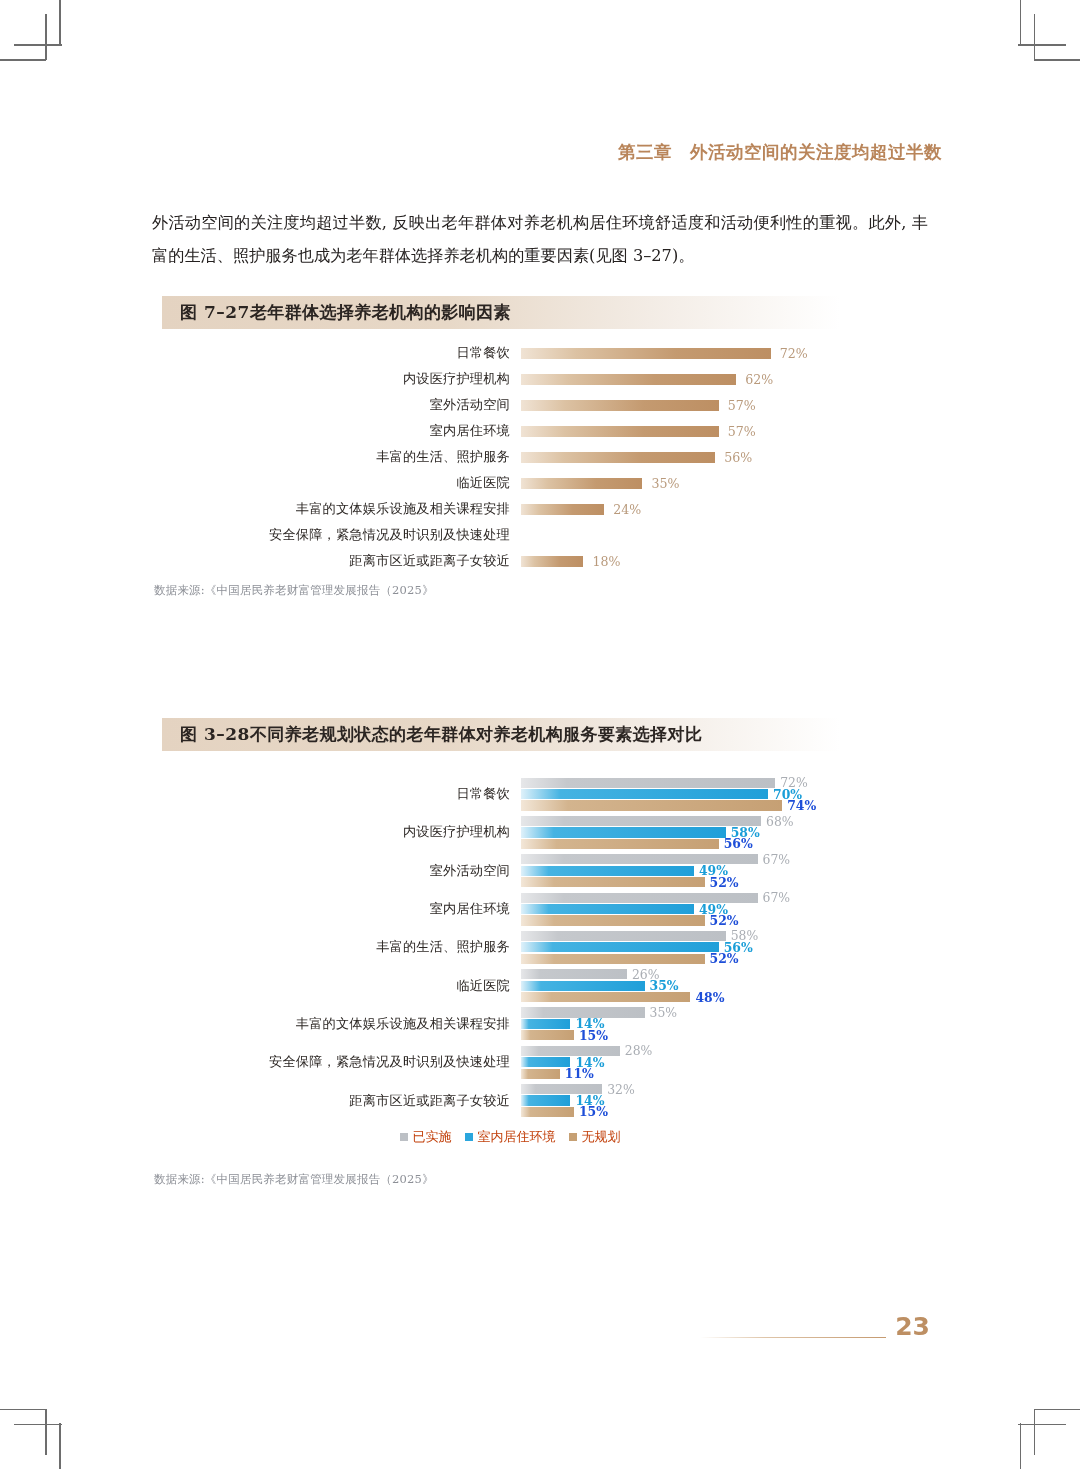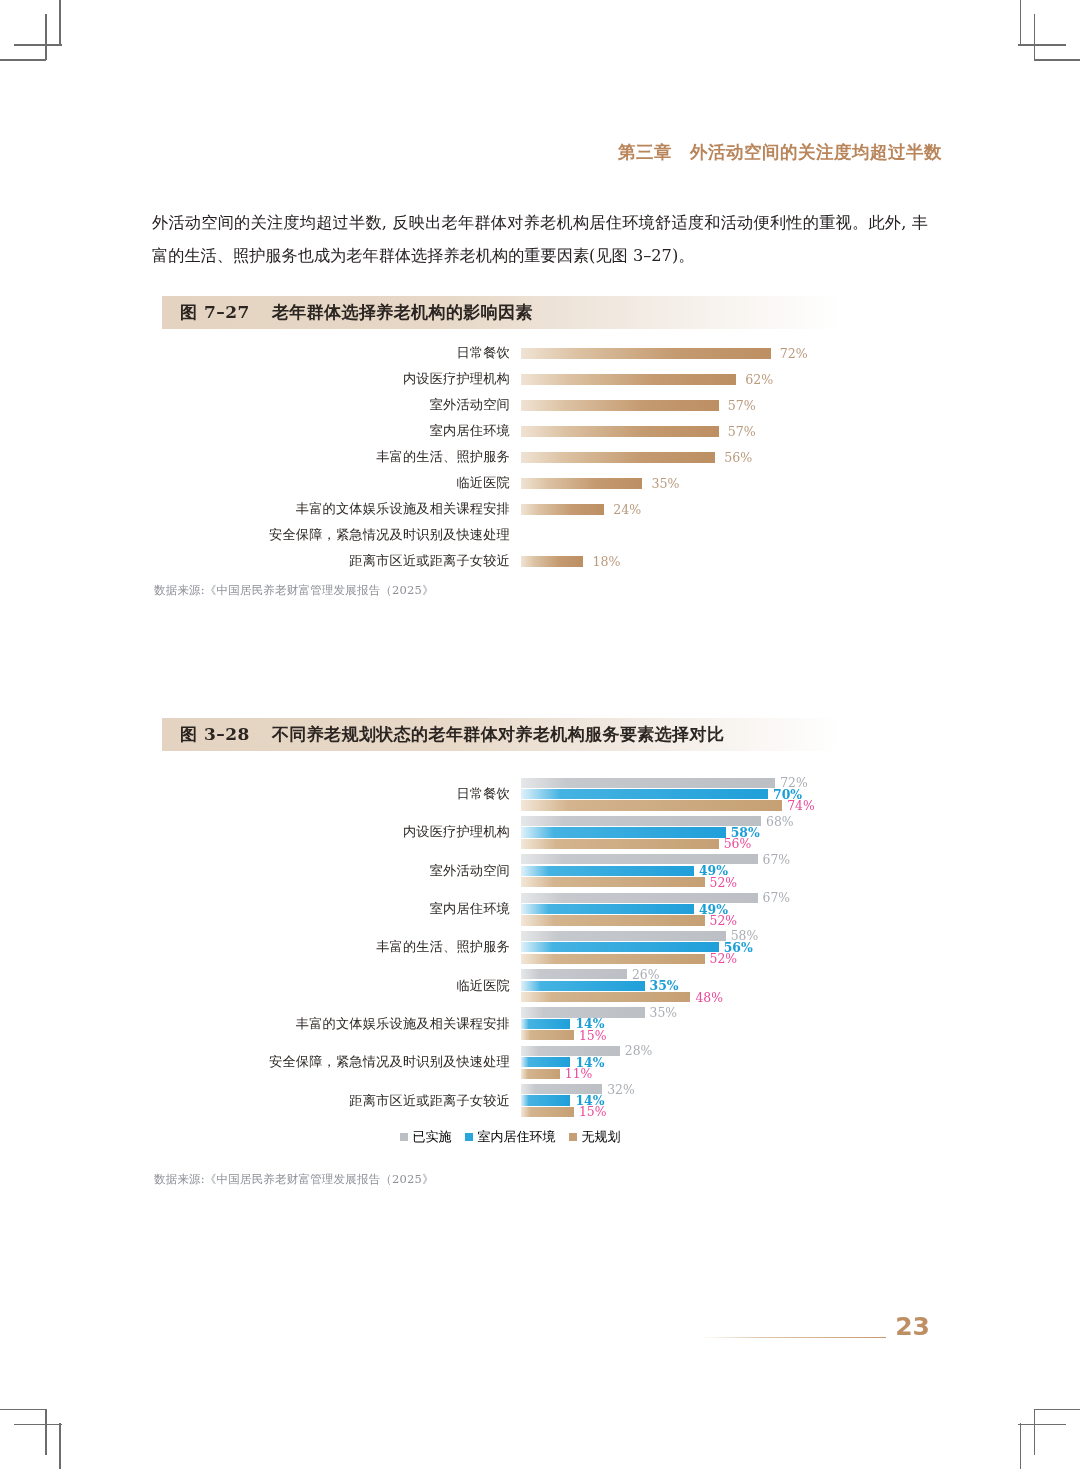--- a/index.html
+++ b/index.html
@@ -68,21 +68,21 @@
     position: absolute; left: 162px; width: 678px; height: 33px;
     background: linear-gradient(to right, #e4d3c1 0%, #e7d8c7 42%, #f3ece5 72%, #ffffff 100%);
     display: flex; align-items: center;
   }
   .fig-caption .num {
     font-size: 17px; font-weight: 700; color: #2b2522;
     margin-left: 18px; letter-spacing: 0.5px;
   }
   .fig-caption .ttl {
     font-size: 17px; font-weight: 700; color: #2b2522;
-    margin-left: 22px; letter-spacing: 0.4px;
+    letter-spacing: 0.4px;
   }
 
   .src-note {
     position: absolute; left: 154px;
     font-size: 11.5px; color: #8c8f96; letter-spacing: 0.2px;
   }
 
   
   .chart1 { position: absolute; left: 162px; top: 340px; width: 700px; height: 235px; }
   .c1-row { position: relative; height: 26px; display: flex; align-items: center; }
@@ -111,26 +111,26 @@
   .c2-bars { position: relative; flex: 1; height: 100%;
              display: flex; flex-direction: column; justify-content: center; }
   .c2-line { position: relative; height: 10.2px; display: flex; align-items: center; margin: 0.6px 0; }
   .c2-bar { height: 10.2px; }
   .c2-bar.s0 { background: linear-gradient(to right,#e6e7e9 0%, #c5c8cc 18%, #bcc0c5 100%); }
   .c2-bar.s1 { background: linear-gradient(to right,#dff1fa 0%, #45b3e2 16%, #209fd9 100%); }
   .c2-bar.s2 { background: linear-gradient(to right,#f3e7d8 0%, #d3b48e 18%, #c6a074 100%); }
   .c2-val { font-size: 12.4px; margin-left: 5px; white-space: nowrap; font-weight: 700; }
   .c2-val.s0 { color: #a9adb3; font-weight: 400; }
   .c2-val.s1 { color: #1a9ed8; }
-  .c2-val.s2 { color: #ec4899; font-weight: 400; }
+  .c2-val.s2 { color: #1d4ed8; font-weight: 700; }
 
   .c2-legend {
     position: absolute; left: 150px; top: 1128px; width: 720px;
     display: flex; justify-content: center; align-items: center; gap: 13px;
-    font-size: 13px; color: #000000;
+    font-size: 13px; color: #c2410c;
   }
   .lg { display: flex; align-items: center; gap: 5px; white-space: nowrap; }
   .lg .sw { width: 8px; height: 8px; display: inline-block; }
   .lg .sw.s0 { background: #bcc0c5; }
   .lg .sw.s1 { background: #2ba6dd; }
   .lg .sw.s2 { background: #c6a074; }
 
   
   .footer-rule {
     position: absolute; left: 700px; top: 1337px; width: 186px; height: 1px;

